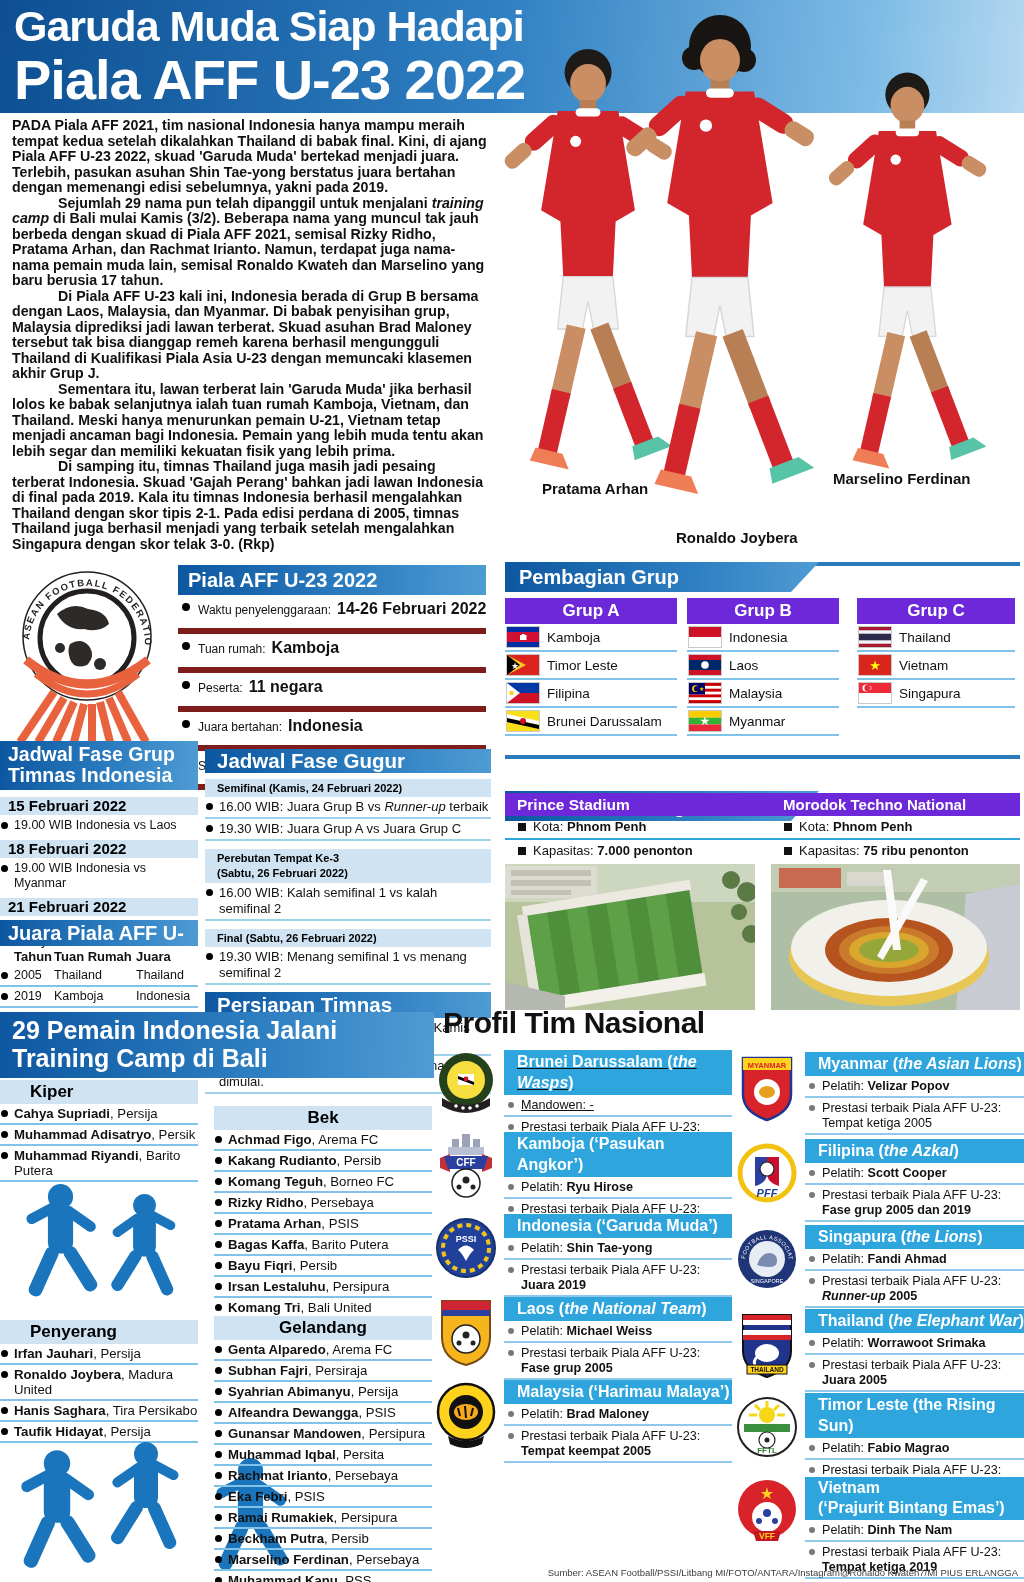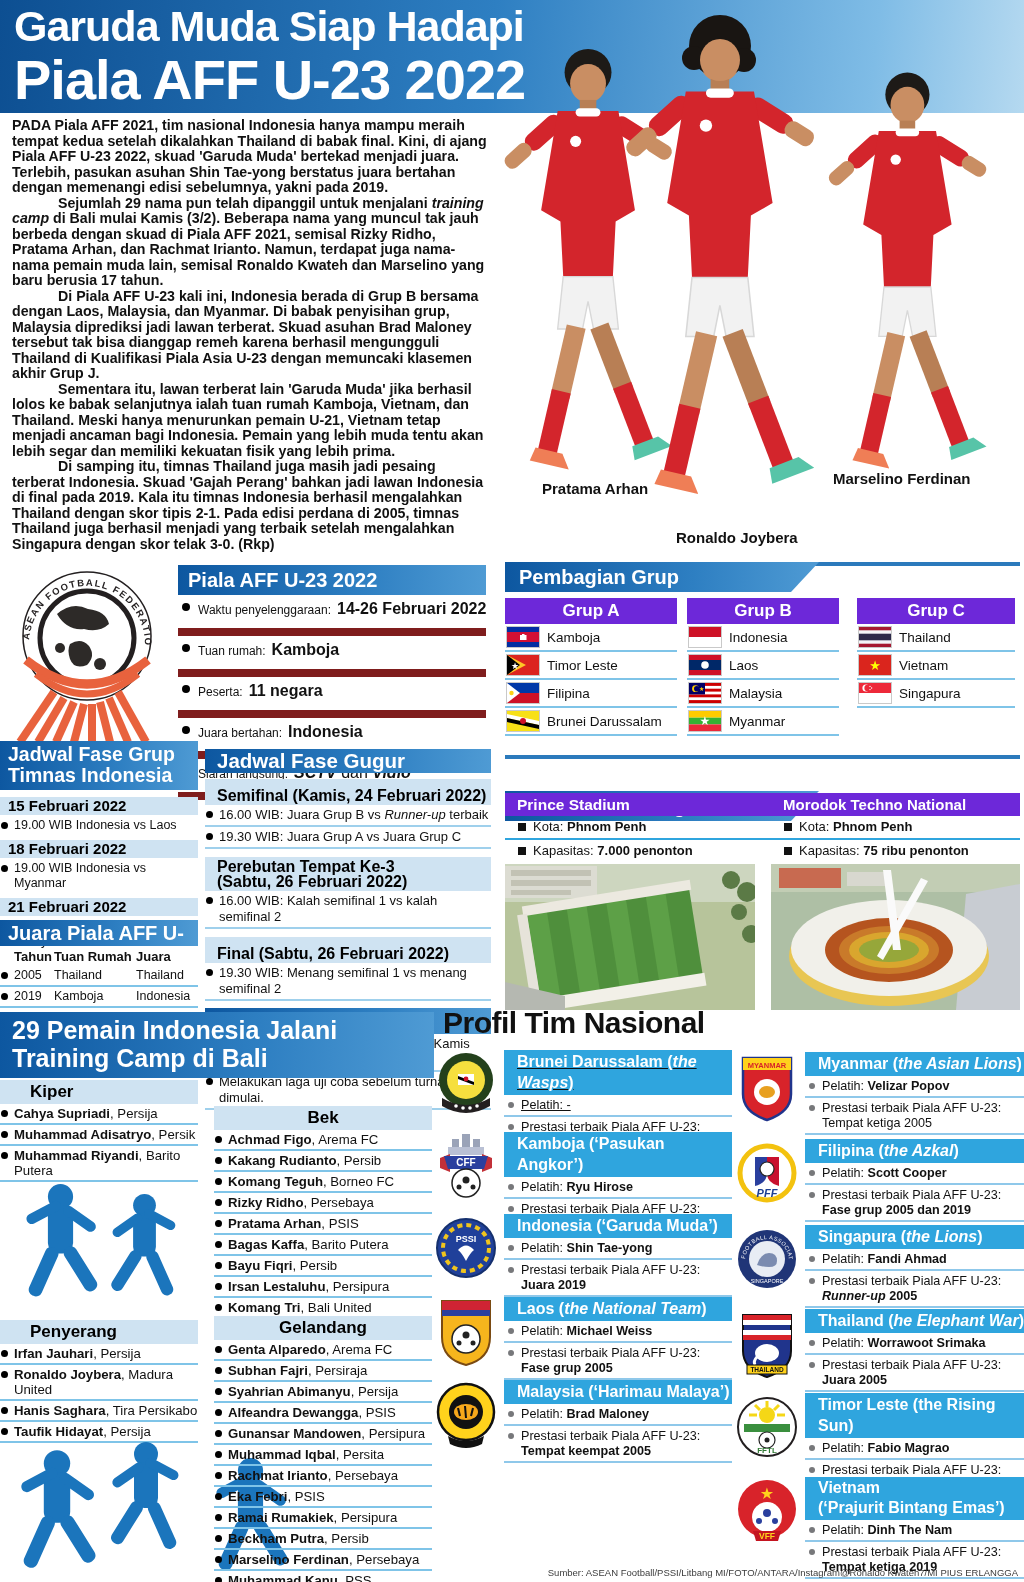--- a/index.html
+++ b/index.html
@@ -20,38 +20,38 @@
   
   .gradbar{background:linear-gradient(92deg,#0d57a0 0%,#2e7fc2 60%,#4f9bd4 100%);color:#fff;font-weight:bold;}
   .lightbar{background:#cfe3f2;font-weight:bold;color:#000;}
   .cyanbar{background:#6d28d9;color:#fff;font-weight:bold;}
   .topline{position:absolute;left:0;top:0;width:100%;height:4px;background:#2b7abc;}
   .flagbar{position:absolute;top:0;left:0;clip-path:polygon(0 0,100% 0,calc(100% - 28px) 100%,0 100%);}
   .dot::before{content:"";flex:none;width:7px;height:7px;border-radius:50%;background:#000;margin:4px 6px 0 1px;}
   .gdot::before{content:"";flex:none;width:6px;height:6px;border-radius:50%;background:#77787b;margin:4px 7px 0 4px;}
   .sqr::before{content:"";flex:none;width:8px;height:8px;background:#111;margin:4px 7px 0 1px;}
   
-  .info-row{display:flex;align-items:baseline;height:28px;border-bottom:8px solid #7f1d1d;padding-top:5px;}
+  .info-row{display:flex;align-items:baseline;height:28px;border-bottom:6px solid #7f1d1d;padding-top:5px;}
   .info-row::before{content:"";flex:none;width:8px;height:8px;border-radius:50%;background:#000;margin:3px 8px 0 4px;align-self:flex-start;}
   .info-label{font-size:12px;margin-right:6px;white-space:nowrap;}
   .info-value{font-size:16px;font-weight:bold;white-space:nowrap;}
   
   .grp-head{height:26px;line-height:26px;text-align:center;font-size:17px;}
   .grp-row{height:26px;display:flex;align-items:center;border-bottom:2px solid #7fc4e8;font-size:13.5px;}
   .flag{flex:none;margin:0 8px 0 2px;box-shadow:0 0 0 1px #c9c9c9;}
   
   .datebar{height:18px;line-height:18px;font-size:15px;padding-left:8px;margin-top:7px;}
   .mrow{font-size:12.5px;line-height:15px;padding:3px 0 0 0;display:flex;}
   
   .trow{display:flex;font-size:12.5px;line-height:15px;padding:2px 0;border-bottom:2px solid #7fc4e8;}
   .thead-row{display:flex;font-size:13px;font-weight:bold;padding:3px 0 2px 14px;}
   .c1{width:40px;}.c2{width:82px;}.c3{flex:1;}
   
   .krow{display:flex;font-size:13px;line-height:16px;padding:2px 0;border-bottom:2px solid #9fd0ec;}
-  .kbar{font-size:16px;line-height:18px;padding:8px 0 0 12px;}
+  .kbar{font-size:11px;line-height:18px;padding:0 0 0 12px;}
   
   .vrow{display:flex;font-size:13px;line-height:16px;padding:3px 0 3px 12px;}
   .vname{height:23px;line-height:23px;font-size:15.5px;padding-left:12px;}
   
   .posbar{height:24px;line-height:24px;font-size:17px;}
   .srow{display:flex;font-size:13.2px;line-height:15px;padding:2px 0;border-bottom:2px solid #7fc4e8;}
   
   .pcard{position:absolute;display:flex;gap:6px;}
   .pcrest{flex:none;}
   .pbody{flex:1;min-width:0;}
@@ -564,21 +564,21 @@
       <g fill="#fff">
           <circle cx="22" cy="56" r="1.8"></circle>
           <circle cx="29" cy="58" r="1.8"></circle>
           <circle cx="36" cy="58" r="1.8"></circle>
           <circle cx="43" cy="56" r="1.8"></circle>
         </g>
     </svg>
     <div class="pbody">
       <div class="phead"><span>Brunei Darussalam (<i>the Wasps</i>)</span></div>
       <div class="prow gdot">
-          <span>Pelatih: -</span>
+          <span>Mandowen: -</span>
         </div>
       <div class="prow gdot">
           <span>Prestasi terbaik Piala AFF U-23: <b>Debut</b></span>
         </div>
     </div>
   </div>
 
   <div class="pcard" style="left:434px;top:1132px;width:298px;">
     <svg class="pcrest" width="64" height="70" viewBox="0 0 64 70">
       <g fill="#9aa3b8">

